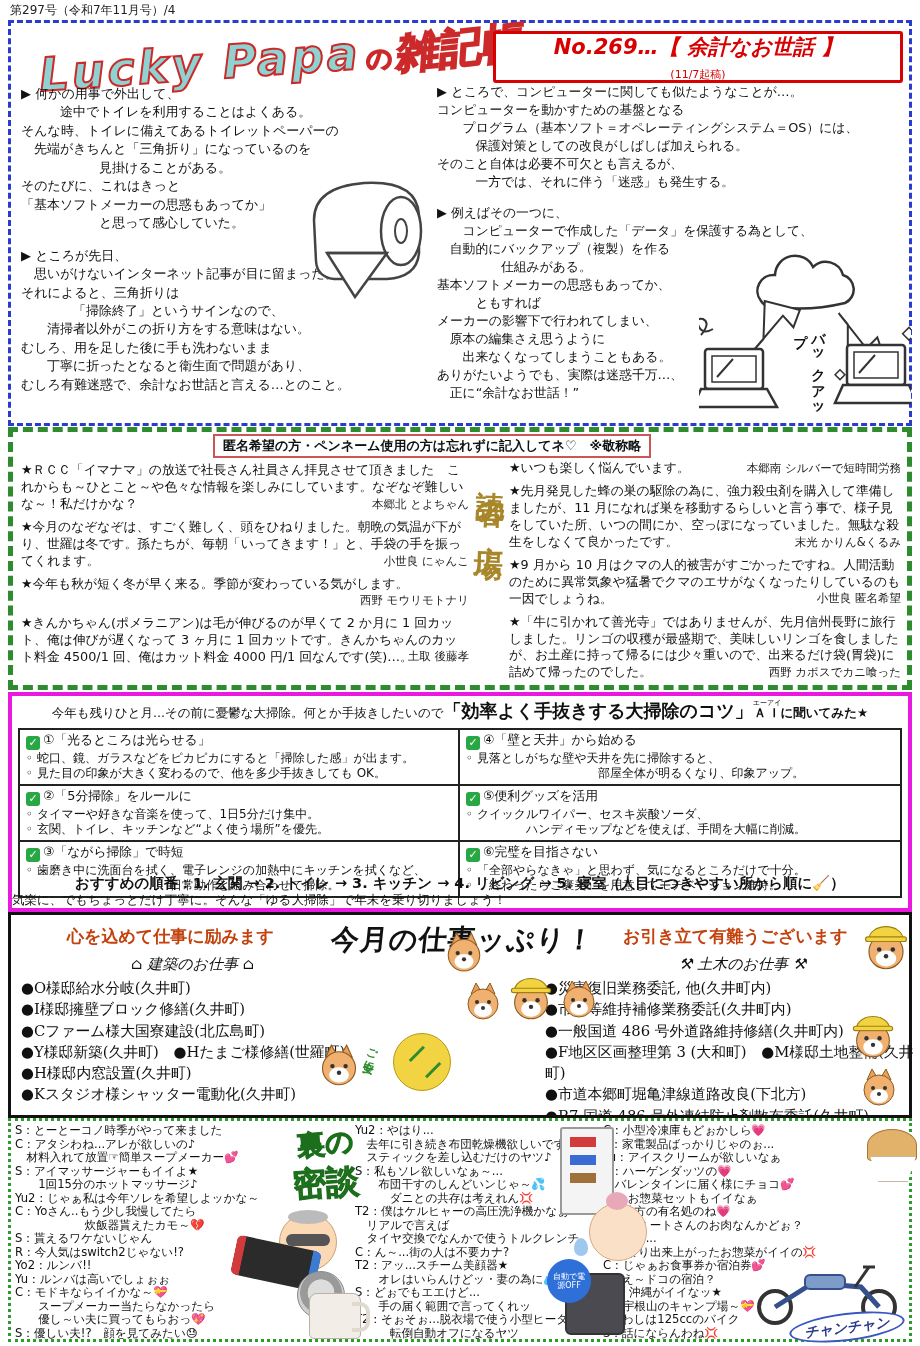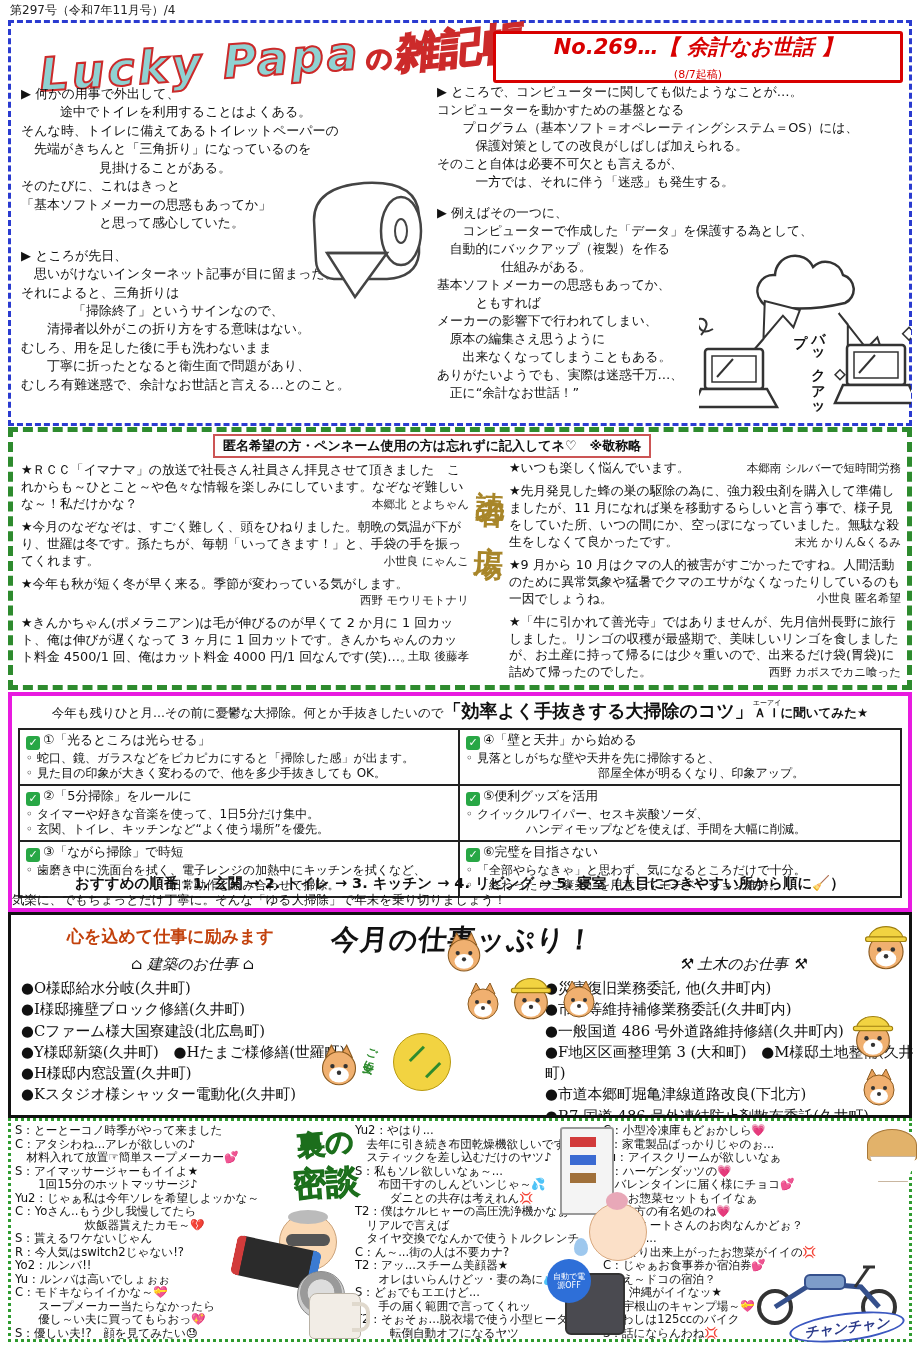--- a/index.html
+++ b/index.html
@@ -123,21 +123,21 @@
   <div class="abs page-header">第297号（令和7年11月号）/4</div>
 
   <div class="abs blue-box">
     <div class="abs masthead">
       <span class="t-en">Lucky Papa</span>
       <span class="t-no">の</span>
       <span class="t-jp">雑記帳</span>
     </div>
     <div class="abs issue-box">
       <span class="issue-num">No.269…【 余計なお世話 】</span>
-      <span class="issue-note">(8/7起稿)</span>
+      <span class="issue-note">(11/7起稿)</span>
     </div>
 
     <div class="abs col-l">
       <p class="para pre">▶ 何かの用事で外出して、
 　　　途中でトイレを利用することはよくある。
 そんな時、トイレに備えてあるトイレットペーパーの
 　先端がきちんと「三角折り」になっているのを
 　　　　　　見掛けることがある。
 そのたびに、これはきっと
 「基本ソフトメーカーの思惑もあってか」
@@ -284,20 +284,21 @@
     </div>
 
     <div class="abs order-line">おすすめの順番：1. 玄関 → 2. トイレ → 3. キッチン → 4. リビング → 5. 寝室（人目につきやすい所から順に🧹）</div>
     <div class="abs closing-line">気楽に、でもちょっとだけ丁寧に。そんな「ゆる大掃除」で年末を乗り切りましょう！</div>
   </div>
 
   <div class="abs black-box">
     <div class="abs w-motto" style="left:56px;top:10px;">心を込めて仕事に励みます</div>
     <div class="abs w-sub" style="left:120px;top:40px;"><span>⌂</span> <span>建築のお仕事</span> <span>⌂</span></div>
     <div class="abs w-center">今月の仕事ッぷり！</div>
+    <div class="abs w-motto" style="left:612px;top:10px;">お引き立て有難うございます</div>
     <div class="abs w-sub" style="left:668px;top:40px;"><span>⚒</span> <span>土木のお仕事</span> <span>⚒</span></div>
 
     <div class="abs jobs pre" style="left:10px;top:62px;width:436px;">●O様邸給水分岐(久井町)
 ●I様邸擁壁ブロック修繕(久井町)
 ●Cファーム様大国寮建設(北広島町)
 ●Y様邸新築(久井町)　●Hたまご様修繕(世羅町)
 ●H様邸内窓設置(久井町)
 ●Kスタジオ様シャッター電動化(久井町)</div>
     <div class="abs jobs pre" style="left:534px;top:62px;width:370px;">●災害復旧業務委託, 他(久井町内)
 ●市道等維持補修業務委託(久井町内)

